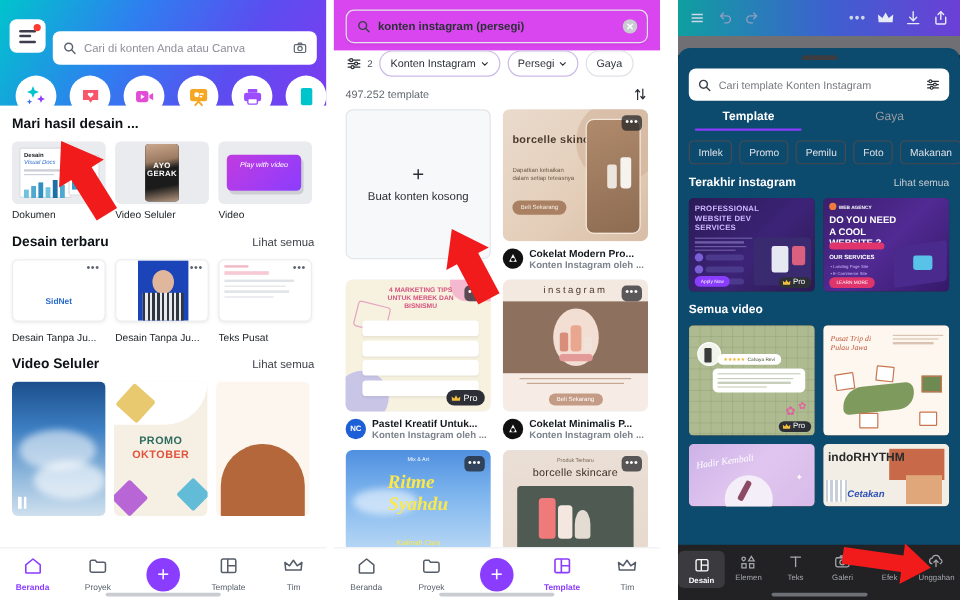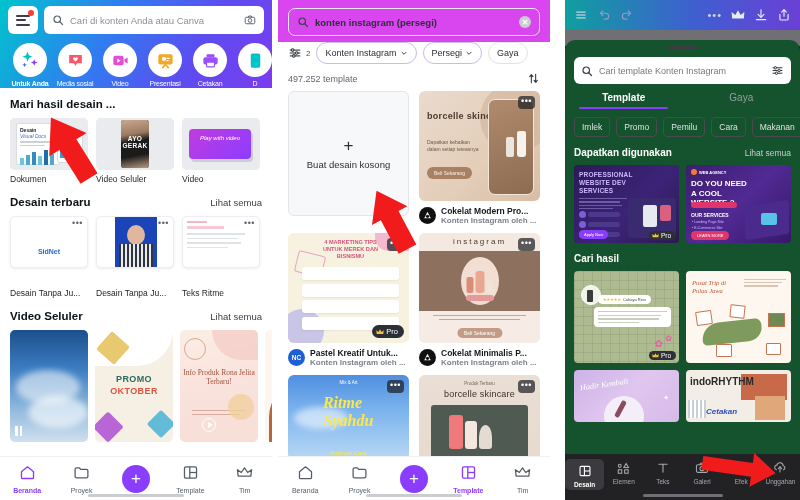--- a/index.html
+++ b/index.html
@@ -28,21 +28,21 @@
     display:flex; align-items:center; justify-content:center; position:relative; flex:0 0 auto;
   }
   .hamb .bars { width:14px; }
   .hamb .bars i { display:block; height:2px; background:#3d3d4e; margin:2.5px 0; border-radius:2px;}
   .hamb .bars i:nth-child(1){ width:14px;}
   .hamb .bars i:nth-child(2){ width:10px;}
   .hamb .bars i:nth-child(3){ width:14px;}
   .hamb .dot { position:absolute; top:4px; right:4px; width:6px; height:6px; border-radius:50%; background:#ff3b30;}
   .p1-search {
     flex:1; height:28px; background:#fff; border-radius:6px;
-    display:flex; align-items:center; padding:0 8px; gap:6px;
+    display:flex; align-items:center; padding:0 8px; gap:6px;margin-top:20px;
   }
   .p1-search .ph { font-size:9.5px; color:#8e8e99; flex:1; white-space:nowrap; overflow:hidden;}
   .svgi { display:block; }
 
   .p1-cats { display:flex; gap:5px; margin-top:9px; padding-left:2px;}
   .cat { width:40px; flex:0 0 auto; text-align:center; }
   .cat .circ {
     width:34px; height:34px; border-radius:50%; background:#fff; margin:0 auto;
     display:flex; align-items:center; justify-content:center;
   }
@@ -60,21 +60,21 @@
   .try-row { display:flex; gap:8px; margin-top:8px; }
   .try-card { width:78px; flex:0 0 auto;}
   .try-thumb { width:78px; height:52px; border-radius:5px; overflow:hidden; position:relative; background:#eceef1;}
   .try-cap { font-size:8.5px; color:#1c2024; margin-top:4px; white-space:nowrap; overflow:hidden;}
 
   .rec-row { display:flex; gap:8px; margin-top:8px;}
   .rec-card{ width:78px; flex:0 0 auto;}
   .rec-thumb{ width:78px; height:52px; border-radius:5px; background:#fff; border:1px solid #eceef1;
               position:relative; overflow:hidden; box-shadow:0 1px 3px rgba(0,0,0,.08);}
   .dots3 { position:absolute; top:3px; right:4px; color:#5d6470; font-size:9px; letter-spacing:.5px; line-height:7px;}
-  .rec-cap{ font-size:8.5px; color:#1c2024; margin-top:20px; white-space:nowrap; overflow:hidden;}
+  .rec-cap{ font-size:8.5px; color:#1c2024; margin-top:8px; white-space:nowrap; overflow:hidden;}
 
   .vid-row { display:flex; gap:7px; margin-top:8px;}
   .vid-card{ width:78px; height:112px; flex:0 0 auto; border-radius:5px; overflow:hidden; position:relative;}
 
   
   .botnav {
     position:absolute; left:0; bottom:0; width:100%; height:44px; background:#fff;
     border-top:1px solid #eef0f2; display:flex; align-items:center; justify-content:space-around;
   }
   .bn { text-align:center; width:46px; position:relative;}
@@ -115,21 +115,21 @@
   .tsub{ font-size:8px; color:#7d838c; white-space:nowrap; overflow:hidden; text-overflow:ellipsis;font-weight:bold;}
   .dots-dark{ position:absolute; top:5px; right:5px; width:17px;height:13px;border-radius:4px;
               background:rgba(30,32,36,.72); color:#fff; font-size:9px; line-height:10px; text-align:center; letter-spacing:.5px;}
   .probadge{ position:absolute; bottom:5px; right:5px; background:#2c3036; color:#fff; font-size:7.5px;
              border-radius:8px; padding:2px 6px 2px 4px; display:flex; align-items:center; gap:2px;}
 
   
   .p3-top{ height:30px; background:linear-gradient(90deg,#0f9f9f 0%, #3f5fd0 55%, #6b3fd6 100%);
            display:flex; align-items:center; padding:0 9px; gap:9px;}
   .p3-top .sp{ flex:1;}
-  .p3-sheet{ position:absolute; top:30px; left:0; width:100%; height:470px; background:#14532d;
+  .p3-sheet{ position:absolute; top:30px; left:0; width:100%; height:470px; background:#0c4a6e;
              border-radius:10px 10px 0 0; padding-top:6px;}
   .grab{ width:30px;height:4px;border-radius:2px;background:#3c3c41;margin:0 auto 7px auto;}
   .p3-search{ margin:0 9px; height:27px; background:#fff; border-radius:6px; display:flex;align-items:center;
               padding:0 7px; gap:6px;}
   .p3-search .ph{ flex:1; font-size:9px; color:#76797f; white-space:nowrap; overflow:hidden;}
   .p3-tabs{ display:flex; margin-top:8px; }
   .p3-tab{ flex:1; text-align:center; font-size:10px; color:#9a9da3; padding-bottom:6px; position:relative;}
   .p3-tab.act{ color:#fff; font-weight:bold;}
   .p3-tab.act:after{ content:""; position:absolute; left:12%; right:12%; bottom:0; height:2px; background:#8b3dff; border-radius:2px;}
   .p3-chips{ display:flex; gap:6px; padding:8px 9px 0 9px; overflow:hidden;}
@@ -335,21 +335,21 @@
             <div style="position:absolute;left:4px;top:4px;right:4px;">
               <div style="height:2px;background:#f2b8c6;width:30%;"></div>
               <div style="height:3px;background:#f6c9d4;width:55%;margin-top:3px;"></div>
               <div style="height:1.6px;background:#dfe2e6;width:85%;margin-top:4px;"></div>
               <div style="height:1.6px;background:#dfe2e6;width:75%;margin-top:3px;"></div>
               <div style="height:1.6px;background:#dfe2e6;width:80%;margin-top:3px;"></div>
               <div style="height:1.6px;background:#dfe2e6;width:60%;margin-top:3px;"></div>
             </div>
             <div class="dots3">•••</div>
           </div>
-          <div class="rec-cap">Teks Ritme</div>
+          <div class="rec-cap">Teks Pusat</div>
         </div>
       </div>
 
       <div class="sec-head" style="margin-top:12px;">
         <div class="sec-title">Video Seluler</div>
         <div class="see-all">Lihat semua</div>
       </div>
       <div class="vid-row">
         <div class="vid-card">
           <div class="art" style="background:linear-gradient(180deg,#1c4f8c 0%,#3c7ec2 35%,#8fb8dd 70%,#cfe0ee 100%);"></div>
@@ -361,32 +361,20 @@
           </div>
         </div>
         <div class="vid-card">
           <div class="art" style="background:#f6efe3;"></div>
           <div style="position:absolute;left:0;top:0;width:78px;height:36px;background:#fff;border-radius:0 0 36px 0;"></div>
           <div style="position:absolute;left:6px;top:6px;width:24px;height:24px;background:#e8c96f;transform:rotate(42deg);border-radius:2px;"></div>
           <div style="position:absolute;left:2px;bottom:4px;width:22px;height:22px;background:#b866d6;transform:rotate(45deg);border-radius:2px;"></div>
           <div style="position:absolute;right:2px;bottom:8px;width:20px;height:20px;background:#62bcd8;transform:rotate(45deg);border-radius:2px;"></div>
           <div style="position:absolute;left:0;right:0;top:44px;text-align:center;font-size:9px;font-weight:bold;color:#2c6b5e;letter-spacing:.4px;">PROMO</div>
           <div style="position:absolute;left:0;right:0;top:56px;text-align:center;font-size:9px;font-weight:bold;color:#e0533c;letter-spacing:.4px;">OKTOBER</div>
-        </div>
-        <div class="vid-card">
-          <div class="art" style="background:linear-gradient(170deg,#fbeee6 0%,#fae3dd 45%,#f7ded7 100%);"></div>
-          <div style="position:absolute;right:0;top:0;width:46px;height:30px;border-radius:0 0 0 40px;background:#f3c9c3;opacity:.7;"></div>
-          <div style="position:absolute;left:4px;top:8px;width:22px;height:22px;border-radius:50%;border:1.5px solid #dba98e;"></div>
-          <div style="position:absolute;left:0;right:0;top:38px;text-align:center;font-size:7.5px;color:#a4543f;line-height:9px;font-family:'Liberation Serif',serif;">Info Produk Rona Jelita Terbaru!</div>
-          <div style="position:absolute;left:12px;right:12px;top:80px;height:1.2px;background:#d8ada0;"></div>
-          <div style="position:absolute;left:12px;right:12px;top:84px;height:1.2px;background:#d8ada0;width:48px;"></div>
-          <div style="position:absolute;left:22px;bottom:10px;width:14px;height:14px;border-radius:50%;border:1.2px solid #fff;" class="ctr">
-            <span style="display:block;width:0;height:0;border-left:5px solid #fff;border-top:3.2px solid transparent;border-bottom:3.2px solid transparent;margin-left:2px;"></span>
-          </div>
-          <div style="position:absolute;right:4px;bottom:22px;width:26px;height:26px;border-radius:50%;background:#f0cf9e;opacity:.8;"></div>
         </div>
         <div class="vid-card">
           <div class="art" style="background:#fdf6ef;"></div>
 
           <div style="position:absolute;left:4px;top:52px;width:70px;height:60px;border-radius:40px 40px 0 0;background:#b4673a;"></div>
         </div>
       </div>
     </div>
 
     <div class="botnav">
@@ -471,21 +459,21 @@
         <path d="M8 20V5M8 5L5 8.5M8 5l3 3.5" stroke-linecap="round" stroke-linejoin="round"></path>
         <path d="M16 4v15M16 19l3-3.5M16 19l-3-3.5" stroke-linecap="round" stroke-linejoin="round"></path>
       </svg>
     </div>
 
     <div class="tgrid">
 
       <div class="tcell">
         <div class="tthumb blank-card">
           <div class="plus">+</div>
-          <div class="bt">Buat desain kosong</div>
+          <div class="bt">Buat konten kosong</div>
         </div>
       </div>
 
       <div class="tcell">
         <div class="tthumb">
           <div class="art" style="background:linear-gradient(135deg,#eadbcd 0%,#e3cdb8 60%,#d8bda5 100%);"></div>
           <div style="position:absolute;right:-10px;top:-8px;width:70px;height:70px;border-radius:50%;background:#c9a98d;opacity:.45;"></div>
           <div style="position:absolute;left:8px;top:20px;font-size:9px;font-weight:bold;color:#4a3a2c;line-height:11px;letter-spacing:.3px;">borcelle skincare</div>
           <div style="position:absolute;left:8px;top:48px;width:56px;font-size:5px;color:#6c5a4a;line-height:7px;">Dapatkan kebaikan dalam setiap teteasnya</div>
           <div style="position:absolute;left:8px;top:76px;background:#a98062;color:#f7efe7;font-size:5px;border-radius:8px;padding:3px 7px;">Beli Sekarang</div>
@@ -697,30 +685,30 @@
         <div class="p3-chip">
             <span>Imlek</span>
           </div>
         <div class="p3-chip">
             <span>Promo</span>
           </div>
         <div class="p3-chip">
             <span>Pemilu</span>
           </div>
         <div class="p3-chip">
-            <span>Cara</span>
+            <span>Foto</span>
           </div>
         <div class="p3-chip">
             <span>Makanan</span>
           </div>
 
       </div>
 
       <div class="p3-sechead">
-        <div class="p3-sect">Dapatkan digunakan</div>
+        <div class="p3-sect">Terakhir instagram</div>
         <div class="p3-see">Lihat semua</div>
       </div>
 
       <div class="p3-grid">
         <div class="p3-cell">
           <div class="art" style="background:linear-gradient(135deg,#2a1b57 0%,#3d2377 55%,#2b1a52 100%);"></div>
           <div style="position:absolute;left:5px;top:6px;width:52px;font-size:6.5px;font-weight:bold;color:#cdb6ff;line-height:8px;letter-spacing:.2px;">PROFESSIONAL WEBSITE DEV SERVICES</div>
           <div style="position:absolute;left:5px;top:33px;width:48px;">
             <div style="height:1.3px;background:#6d5ba8;margin-bottom:2px;"></div>
             <div style="height:1.3px;background:#6d5ba8;margin-bottom:2px;width:85%;"></div>
@@ -763,21 +751,21 @@
           <div style="position:absolute;left:5px;top:37px;background:#e0346c;border-radius:5px;width:46px;height:6px;"></div>
           <div style="position:absolute;left:5px;top:47px;font-size:5px;font-weight:bold;color:#fff;">OUR SERVICES</div>
           <div style="position:absolute;left:6px;top:55px;font-size:3.6px;color:#cdb6ff;line-height:5.5px;">• Landing Page Site<br>• E-Commerce Site<br>• Company Profile<br>• Custom Website</div>
           <div style="position:absolute;left:5px;bottom:3px;background:#e0346c;border-radius:5px;font-size:4px;color:#fff;padding:2px 6px;">LEARN MORE</div>
           <div style="position:absolute;right:2px;bottom:6px;width:44px;height:34px;background:#4a2a8c;border-radius:3px;transform:skewY(-8deg);"></div>
           <div style="position:absolute;right:14px;bottom:18px;width:16px;height:12px;background:#58c2e8;border-radius:2px;"></div>
         </div>
       </div>
 
       <div class="p3-sechead">
-        <div class="p3-sect">Cari hasil</div>
+        <div class="p3-sect">Semua video</div>
       </div>
 
       <div class="p3-grid">
         <div class="p3-cell sq">
           <div class="art" style="background:#aebb90;"></div>
           <div style="position:absolute;inset:0;background-image:linear-gradient(#00000012 1px,transparent 1px),linear-gradient(90deg,#00000012 1px,transparent 1px);background-size:9px 9px;"></div>
           <div style="position:absolute;left:7px;top:14px;width:20px;height:20px;border-radius:50%;background:#f0f4ea;border:1.5px solid #fff;"></div>
           <div style="position:absolute;left:13px;top:19px;width:6px;height:12px;background:#3b3b3b;border-radius:1px;"></div>
           <div style="position:absolute;left:24px;top:24px;background:#fff;border-radius:7px;padding:2px 5px;display:flex;align-items:center;gap:2px;">
             <span style="font-size:4px;color:#f0b429;">★★★★★</span>

